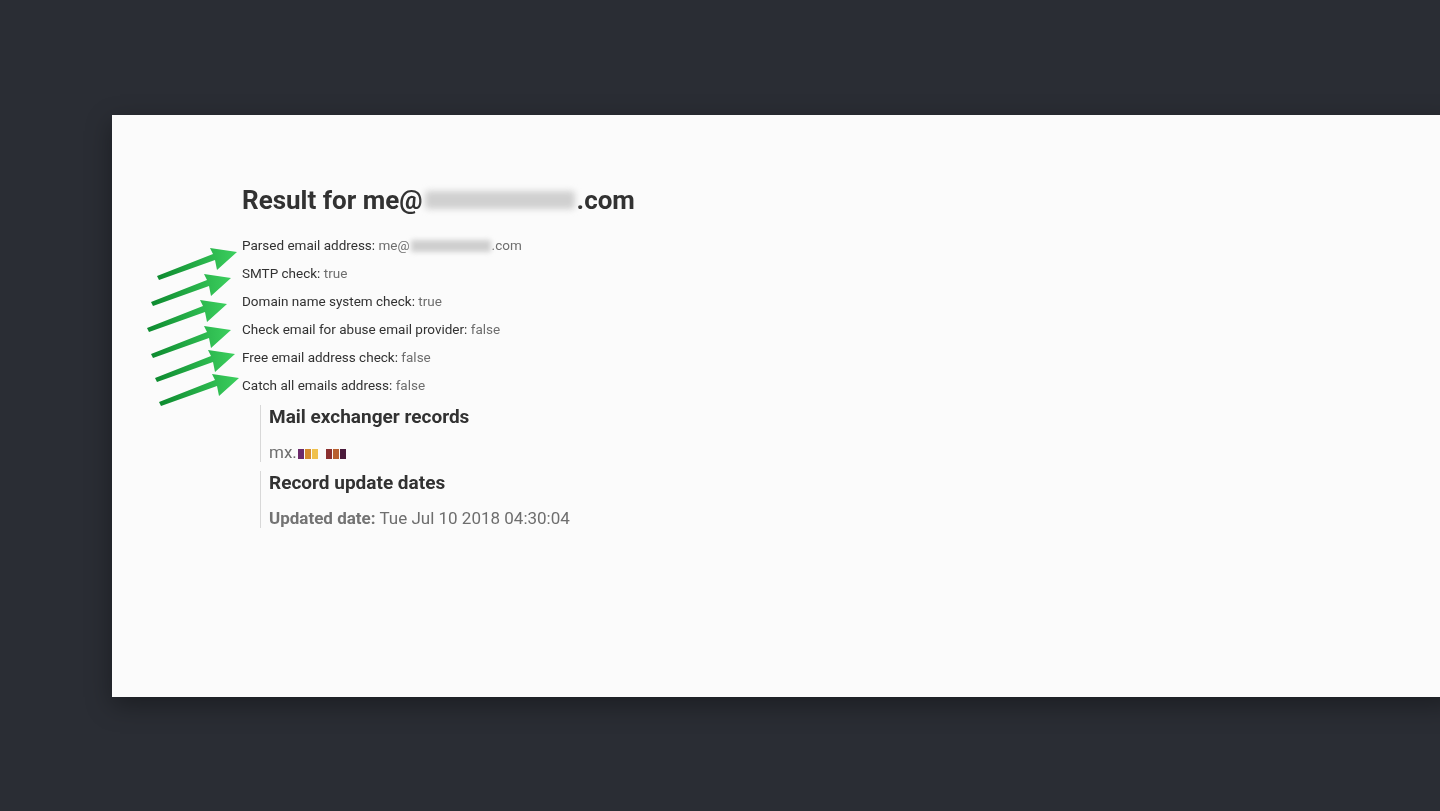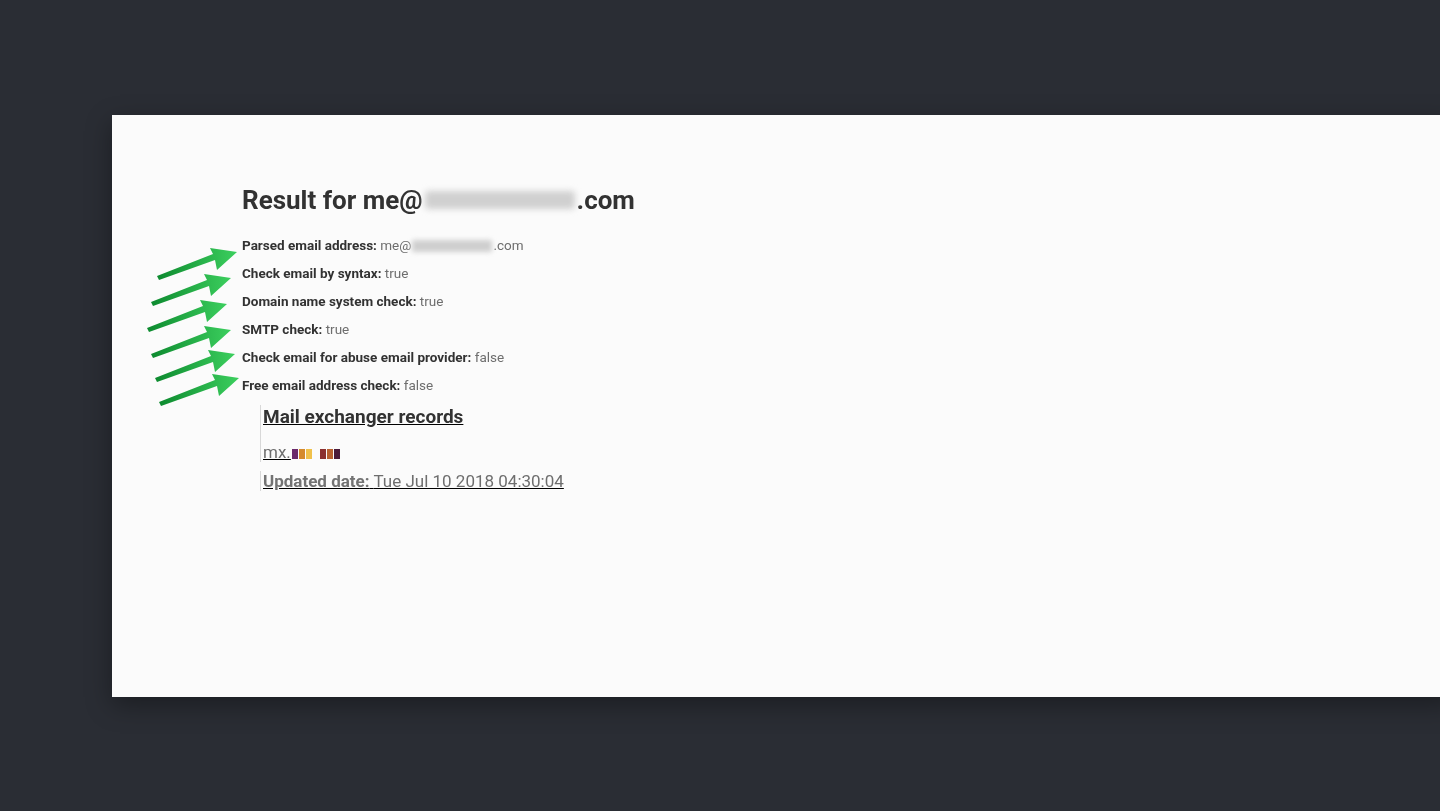--- a/index.html
+++ b/index.html
@@ -55,29 +55,28 @@
       margin: 0 1px;
     }
     .kv-line {
       font-size: 13.5px;
       color: #6e6e6e;
       margin-bottom: 10.5px;
       line-height: 1.3;
     }
     .kv-line b {
       color: #323232;
-      font-weight: 700;
+      font-weight: 400;
       margin-top: 42px;
     }
     .subsection {
       margin-left: 18px;
       border-left: 1px solid #d8d8d8;
-      padding-left: 2px;
+      padding-left: 8px;
       margin-top: 8px;
-      text-decoration: underline;
     }
     .subsection h2 {
       font-size: 19px;
       font-weight: 700;
       color: #323232;
       margin-bottom: 14px;
     }
     .sub-line {
       font-size: 17px;
       color: #6e6e6e;
@@ -117,62 +116,63 @@
 
     <h1>
       <span>Result for me@</span><span class="blur-box"></span><span>.com</span>
     </h1>
 
     <div class="kv-line">
       <b>Parsed email address:</b>
       <span>me@</span><span class="blur-box-small"></span><span>.com</span>
     </div>
 
-    <div class="kv-line">
-      <b>Check email by syntax:</b>
+
+    <div class="kv-line">
+      <b>SMTP check:</b>
       <span>true</span>
     </div>
 
     <div class="kv-line">
       <b>Domain name system check:</b>
       <span>true</span>
     </div>
 
     <div class="kv-line">
-      <b>SMTP check:</b>
-      <span>true</span>
-    </div>
-
-    <div class="kv-line">
       <b>Check email for abuse email provider:</b>
       <span>false</span>
     </div>
 
     <div class="kv-line">
       <b>Free email address check:</b>
       <span>false</span>
     </div>
 
+    <div class="kv-line">
+      <b>Catch all emails address:</b>
+      <span>false</span>
+    </div>
 
     <div class="subsection">
       <h2>Mail exchanger records</h2>
       <div class="sub-line">
         <span>mx.</span><span class="pix-strip">
           <span style="background:#6b2a6b"></span>
           <span style="background:#d58a2c"></span>
           <span style="background:#f0c14b"></span>
           <span style="background:#ffffff00"></span>
           <span style="background:#8c3030"></span>
           <span style="background:#b86030"></span>
           <span style="background:#4a1a3a"></span>
         </span>
       </div>
     </div>
 
     <div class="subsection">
+      <h2>Record update dates</h2>
       <div class="sub-line">
         <b style="color:#737373">Updated date:</b>
         <span>Tue Jul 10 2018 04:30:04</span>
       </div>
     </div>
 
   </div>
 </div>
 
 <div class="arrows">

